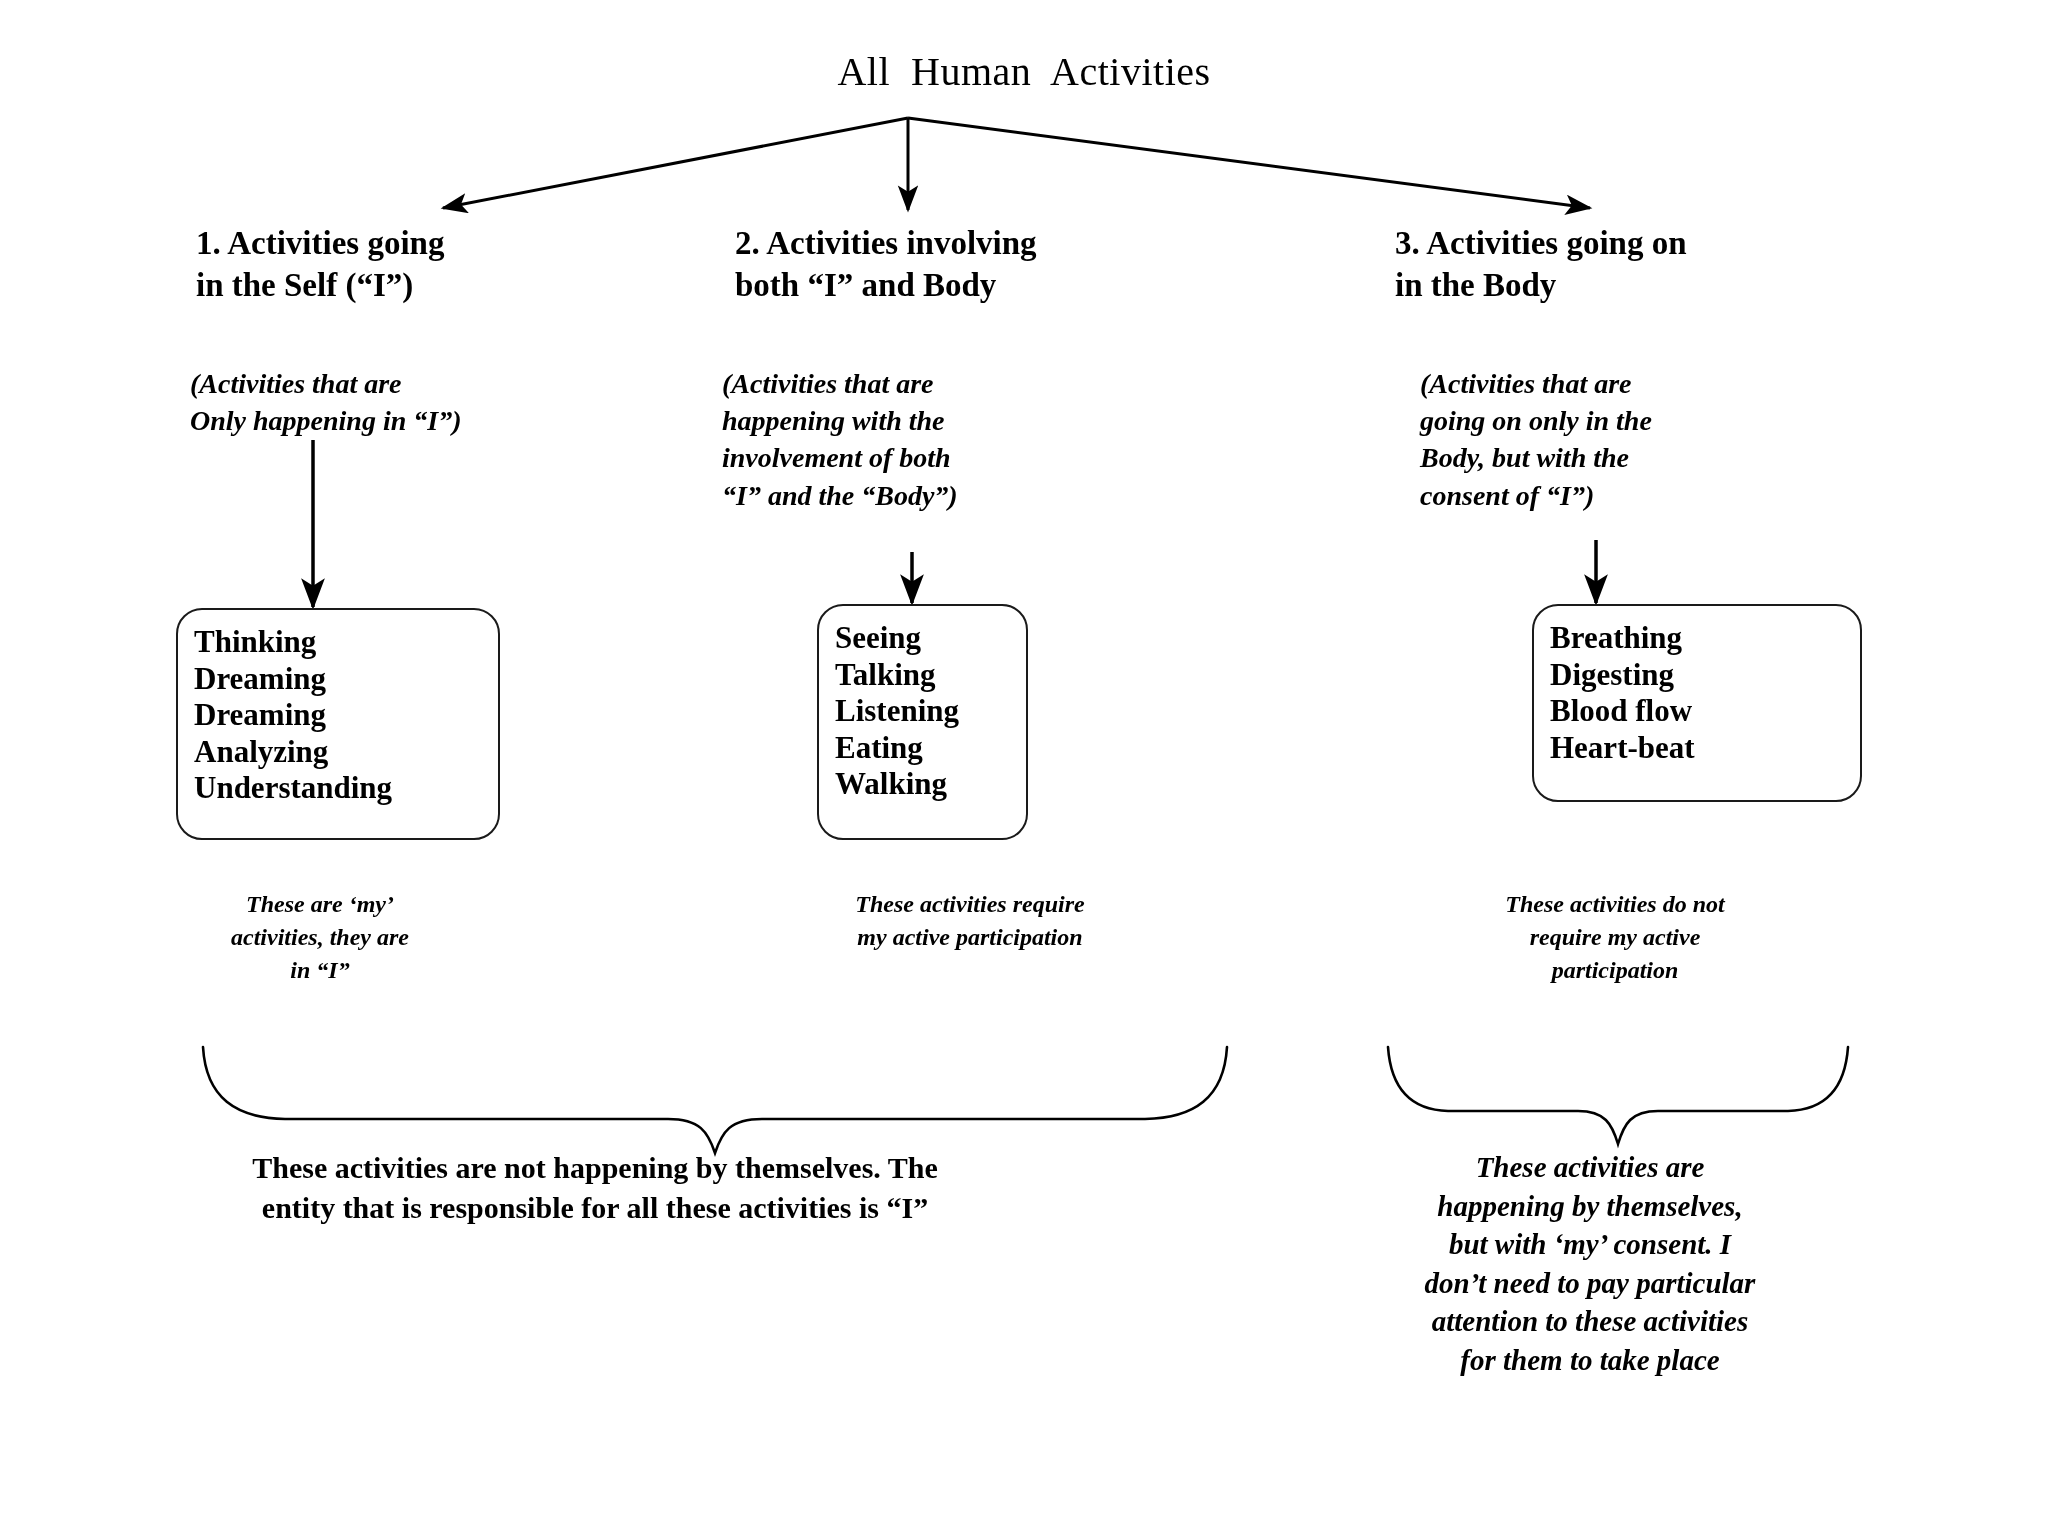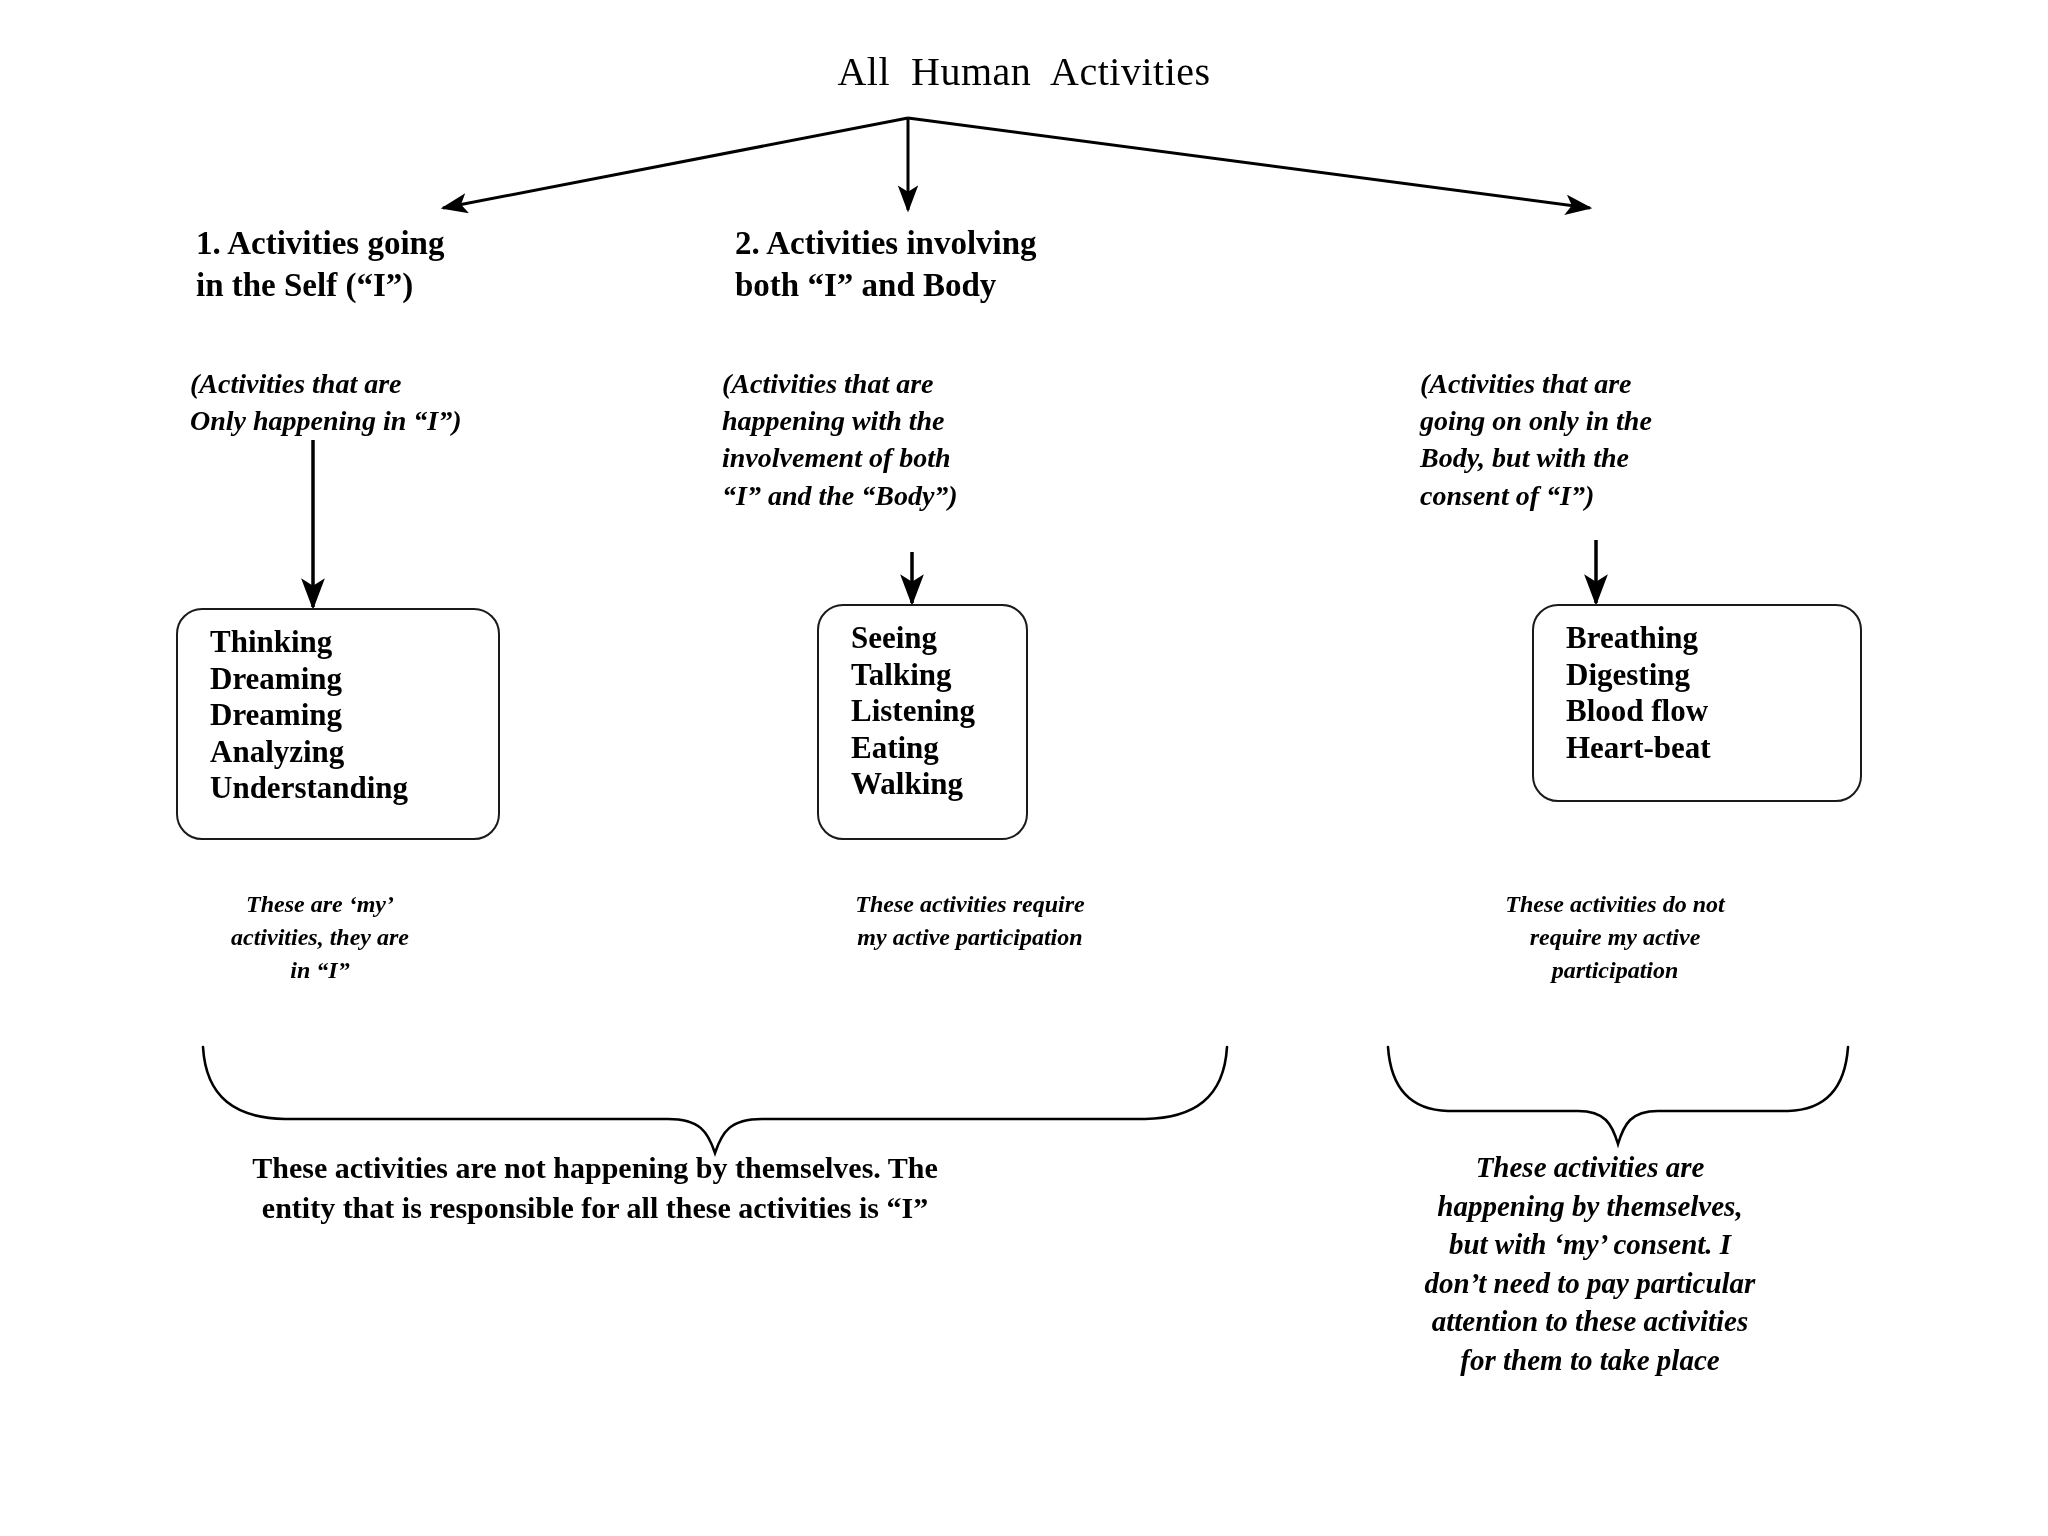--- a/index.html
+++ b/index.html
@@ -67,21 +67,21 @@
   
   .list-box {
     border: 2px solid #1a1a1a;
     border-radius: 26px;
     box-sizing: border-box;
     background: transparent;
   }
   .list-box ul {
     list-style: none;
     margin: 0;
-    padding: 14px 0 14px 32px;
+    padding: 14px 0 14px 16px;
   }
   .list-box li {
     font-weight: bold;
     font-size: 31px;
     line-height: 1.18;
     white-space: nowrap;
   }
   #box-1 { left: 176px; top: 608px; width: 324px; height: 232px; }
   #box-2 { left: 817px; top: 604px; width: 211px; height: 236px; }
   #box-3 { left: 1532px; top: 604px; width: 330px; height: 198px; }
@@ -194,20 +194,22 @@
       <li>Talking</li>
       <li>Listening</li>
       <li>Eating</li>
       <li>Walking</li>
     </ul>
   </div>
 
   <div class="abs col-caption" id="caption-2">These activities require
 my active participation</div>
 
+  <div class="abs col-heading" id="heading-3">3. Activities going on
+in the Body</div>
 
   <div class="abs col-desc" id="desc-3">(Activities that are
  going on only in the
 Body, but with the
 consent of “I”)</div>
 
   <div class="abs list-box" id="box-3">
     <ul>
       <li>Breathing</li>
       <li>Digesting</li>

